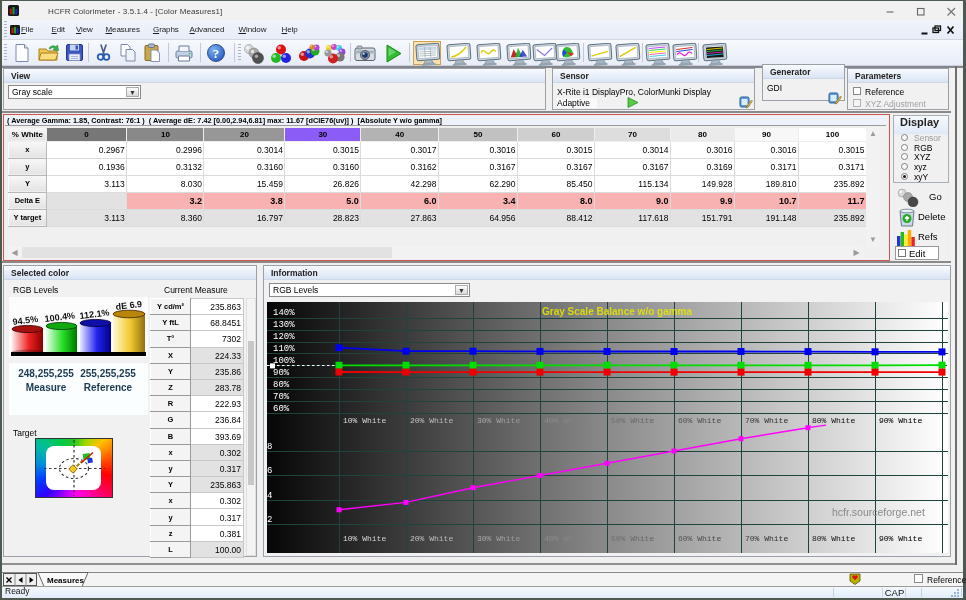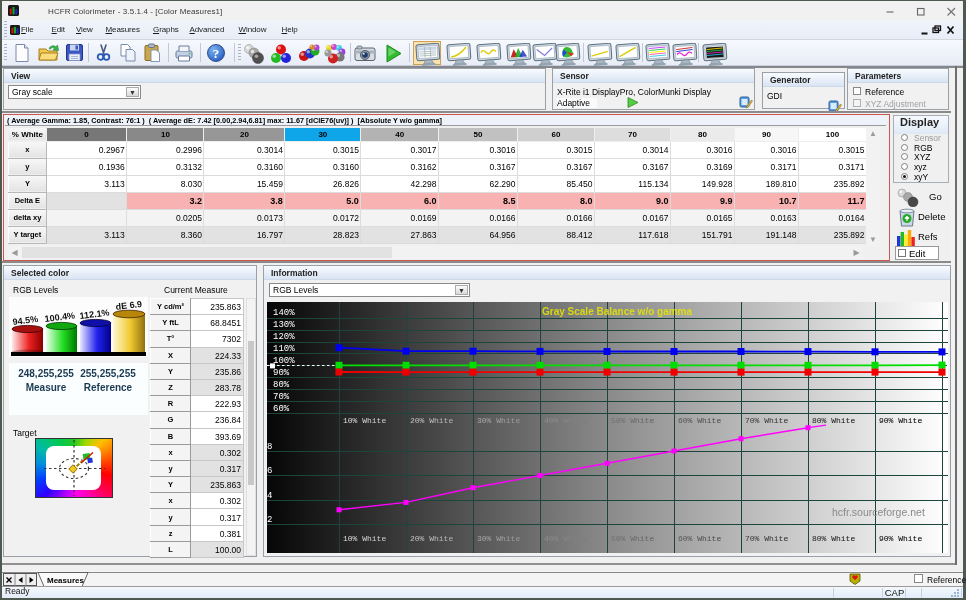--- a/index.html
+++ b/index.html
@@ -350,21 +350,21 @@
       <div class="abs" style="left:4px;top:29px;width:40px;height:10px;background:#fafafa;font-size:8.5px;color:#000">Adaptive</div>
       <svg class="abs" style="left:74px;top:28px" width="12" height="11" viewBox="0 0 12 11">
         <path d="M1 0.5 L11 5.5 L1 10.5 Z" fill="#55cc44" stroke="#2a8a22" stroke-width="0.8"></path>
       </svg>
       <svg class="abs" style="left:186px;top:26px" width="14" height="14" viewBox="0 0 14 14">
         <rect x="1" y="2" width="9" height="10" rx="1.5" fill="#5aa0e0" stroke="#2a5a9a" stroke-width="1"></rect>
         <rect x="2.5" y="4" width="6" height="6" fill="#d8ecfc"></rect>
         <path d="M12.5 5 L8 11 L7 13 L9.3 12 L13.5 6 Z" fill="#e8b84a" stroke="#8a6a1a" stroke-width="0.6"></path>
       </svg>
     </div>
-<div class="panel" style="left:762px;top:72px;width:83px;height:37px">
+<div class="panel" style="left:762px;top:64px;width:83px;height:37px">
       <div class="panel-h">Generator</div>
       <div class="abs" style="left:4px;top:18px;font-size:8.5px;color:#000">GDI</div>
       <svg class="abs" style="left:65px;top:26px" width="14" height="14" viewBox="0 0 14 14">
         <rect x="1" y="2" width="9" height="10" rx="1.5" fill="#5aa0e0" stroke="#2a5a9a" stroke-width="1"></rect>
         <rect x="2.5" y="4" width="6" height="6" fill="#d8ecfc"></rect>
         <path d="M12.5 5 L8 11 L7 13 L9.3 12 L13.5 6 Z" fill="#e8b84a" stroke="#8a6a1a" stroke-width="0.6"></path>
       </svg>
     </div>
 <div class="panel" style="left:847px;top:68px;width:102px;height:42px">
       <div class="panel-h">Parameters</div>
@@ -391,21 +391,21 @@
 <col style="width:64px">
 <col style="width:64px">
 <col style="width:68px">
 </colgroup>
 <tbody>
           <tr class="hdr">
             <td class="lbl">% White</td>
 <td style="background:#777777">0</td>
 <td style="background:#898989">10</td>
 <td style="background:#979797">20</td>
-<td style="background:#0ea5e9">30</td>
+<td style="background:#8b5cf6">30</td>
 <td style="background:#b3b3b3">40</td>
 <td style="background:#c1c1c1">50</td>
 <td style="background:#cfcfcf">60</td>
 <td style="background:#dddddd">70</td>
 <td style="background:#ebebeb">80</td>
 <td style="background:#f7f7f7">90</td>
 <td style="background:#ffffff">100</td>
 </tr>
 <tr class="">
             <td class="lbl">x</td>
@@ -449,40 +449,26 @@
 <td>189.810</td>
 <td>235.892</td>
 </tr>
 <tr class="de">
             <td class="lbl">Delta E</td>
 <td class="c0"></td>
 <td>3.2</td>
 <td>3.8</td>
 <td>5.0</td>
 <td>6.0</td>
-<td>8.5</td>
+<td>3.4</td>
 <td>8.0</td>
 <td>9.0</td>
 <td>9.9</td>
 <td>10.7</td>
 <td>11.7</td>
-</tr>
-<tr class="dxy">
-            <td class="lbl">delta xy</td>
-<td></td>
-<td>0.0205</td>
-<td>0.0173</td>
-<td>0.0172</td>
-<td>0.0169</td>
-<td>0.0166</td>
-<td>0.0166</td>
-<td>0.0167</td>
-<td>0.0165</td>
-<td>0.0163</td>
-<td>0.0164</td>
 </tr>
 <tr class="ytg">
             <td class="lbl">Y target</td>
 <td>3.113</td>
 <td>8.360</td>
 <td>16.797</td>
 <td>28.823</td>
 <td>27.863</td>
 <td>64.956</td>
 <td>88.412</td>

